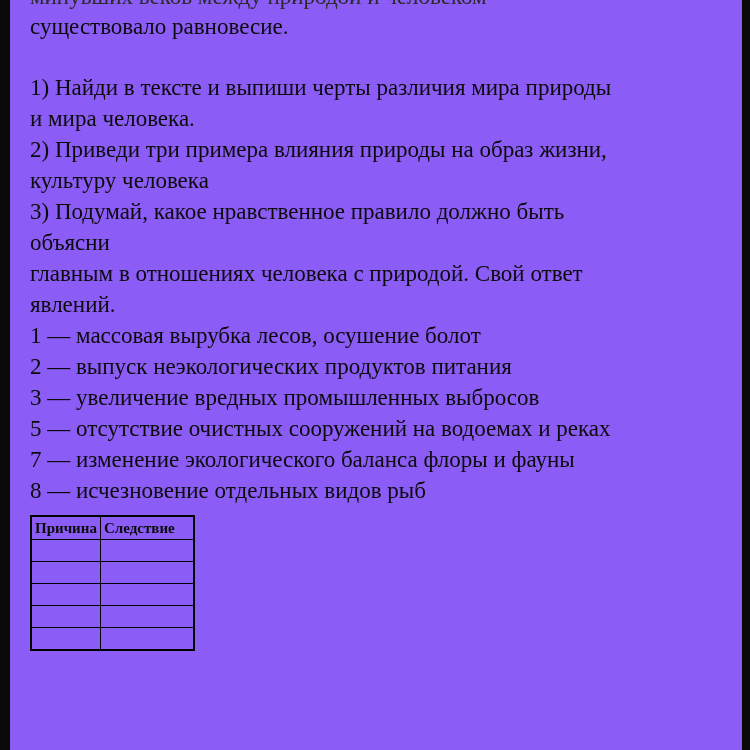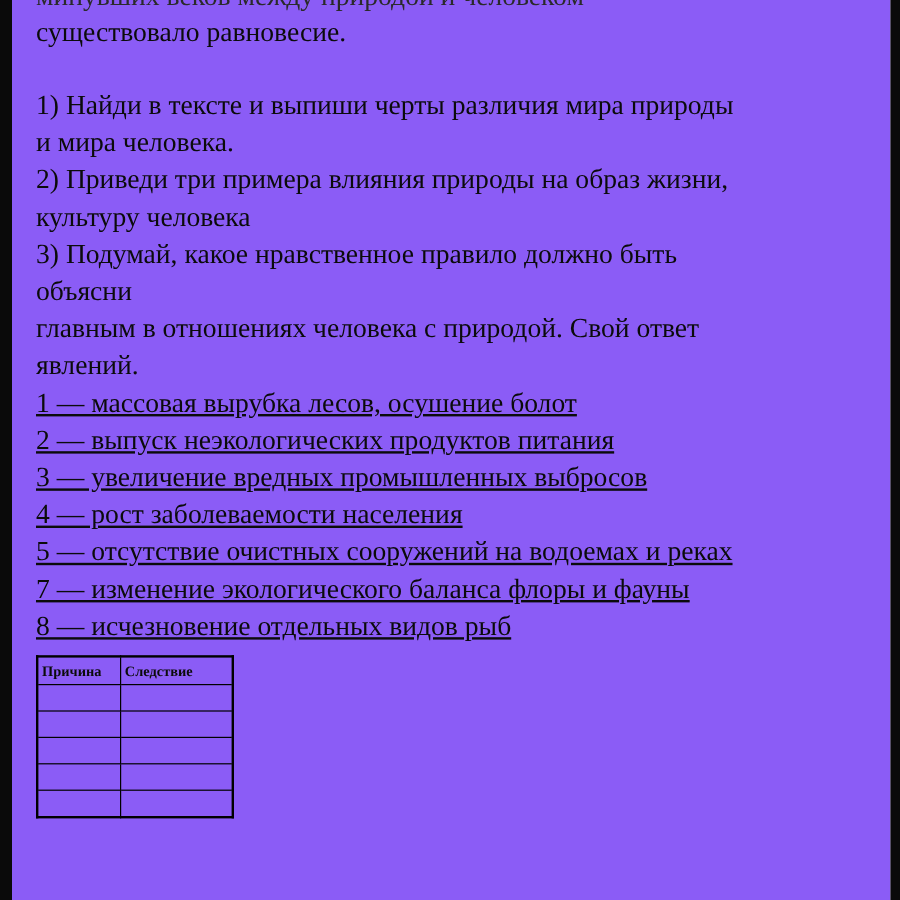--- a/index.html
+++ b/index.html
@@ -49,34 +49,34 @@
     color: #2a2a2a;
   }
   .line { white-space: nowrap; }
   .para .line { white-space: normal; }
   .gap { height: 30px; }
   .justified {
     text-align: justify;
     text-align-last: justify;
     white-space: normal;
   }
-  .list .line { white-space: nowrap; text-decoration: underline; }
+  .list .line { white-space: nowrap; }
 
   table.grid {
     border-collapse: collapse;
     margin-top: 9px;
     border: 2px solid #000;
   }
   table.grid th, table.grid td {
     border: 1px solid #000;
     padding: 0;
   }
   table.grid th {
     font-family: "Liberation Serif", serif;
-    font-size: 12px;
+    font-size: 15px;
     font-weight: bold;
     line-height: 20px;
     padding: 1px 3px;
     text-align: left;
     white-space: nowrap;
   }
   table.grid td {
     height: 21px;
   }
   td.cause  { width: 68px;  min-width: 68px; }
@@ -116,21 +116,20 @@
     </div>
 
     <div class="para">
       <div class="line">явлений.</div>
     </div>
 
     <div class="list">
       <div class="line">1 — массовая вырубка лесов, осушение болот</div>
       <div class="line">2 — выпуск неэкологических продуктов питания</div>
       <div class="line">3 — увеличение вредных промышленных выбросов</div>
-      <div class="line">4 — рост заболеваемости населения</div>
       <div class="line">5 — отсутствие очистных сооружений на водоемах и реках</div>
       <div class="line">7 — изменение экологического баланса флоры и фауны</div>
       <div class="line">8 — исчезновение отдельных видов рыб</div>
     </div>
 
     <table class="grid">
       <thead>
         <tr>
           <th>Причина</th>
           <th>Следствие</th>

